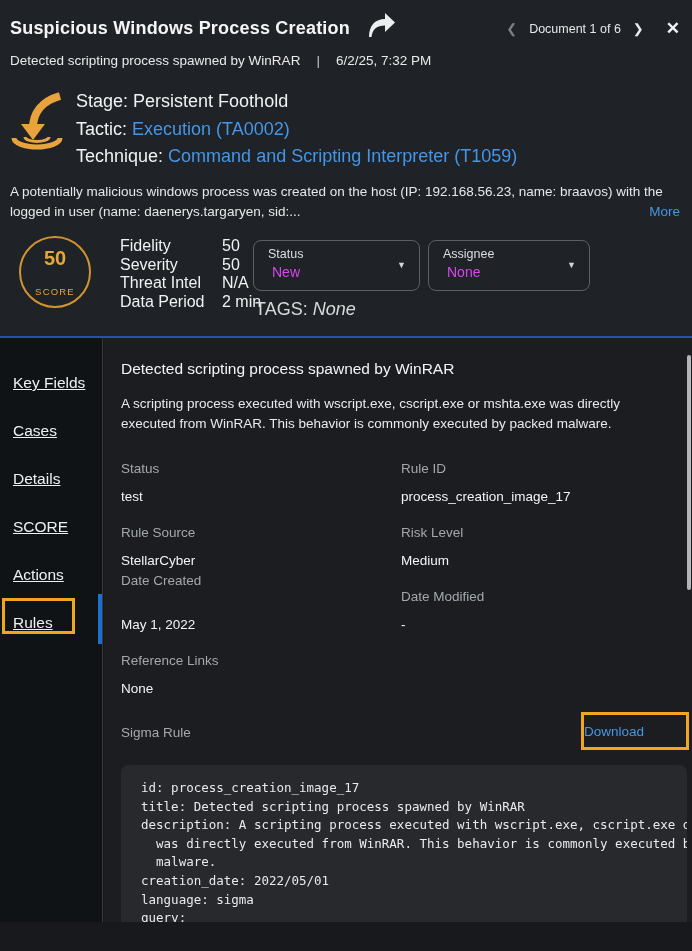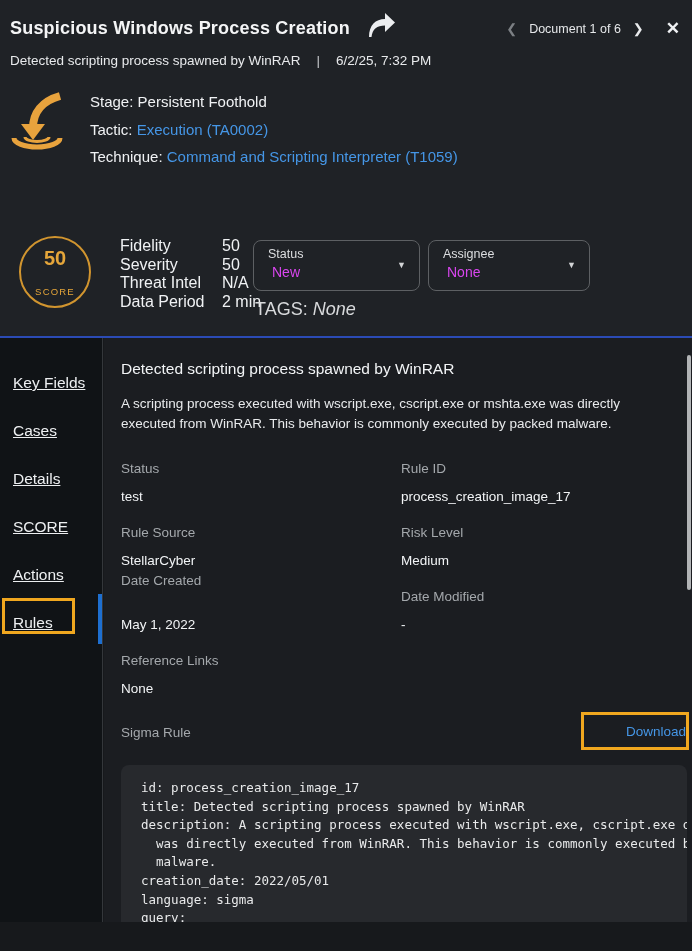--- a/index.html
+++ b/index.html
@@ -18,21 +18,21 @@
   .nav-chevron { font-size:13px; padding:0 6px; cursor:pointer; user-select:none; }
   .nav-chevron.prev { color:#7c8084; }
   .nav-chevron.next { color:#e9ebed; }
   .doc-label { font-size:12.5px; color:#e6e8ea; padding:0 6px; }
   .close-x { font-size:17px; font-weight:700; color:#f0f2f4; margin-left:16px; cursor:pointer; }
   .sub-row { display:flex; align-items:center; padding:10px 10px 0 10px; font-size:13.5px; color:#e8eaec; }
   .sub-sep { margin:0 16px; color:#c6c9cc; }
   
   .killchain { position:absolute; left:8px; top:88px; display:flex; }
   .kc-icon { width:58px; height:64px; margin-top:4px; }
-  .kc-lines { margin-left:24px; font-size:15px; line-height:27.5px; color:#f0f2f4; }
+  .kc-lines { margin-left:10px; font-size:18px; line-height:27.5px; color:#f0f2f4; }
   .kc-link { color:#4596e6; cursor:pointer; text-decoration:none; }
   
   .descr { position:absolute; left:10px; top:182px; width:672px; font-size:13.5px; line-height:19.5px; color:#e6e8ea; }
   .more-link { position:absolute; right:2px; bottom:0; color:#4596e6; cursor:pointer; }
   
   .score-circle {
     position:absolute; left:19px; top:236px; width:72px; height:72px;
     border:2px solid #d1952f; border-radius:50%;
     display:flex; flex-direction:column; align-items:center; justify-content:center;
     color:#e5a63a;
@@ -72,21 +72,21 @@
     background:#1b1d21; overflow:hidden;
   }
   .c-heading { position:absolute; left:17px; top:22px; font-size:15.5px; color:#f2f4f6; }
   .c-summary { position:absolute; left:17px; top:56px; width:556px; font-size:13.5px; line-height:20px; color:#e8eaec; }
   .f-label { position:absolute; font-size:13.5px; color:#a4a8ac; }
   .f-value { position:absolute; font-size:13.5px; color:#f2f4f6; }
   .col-l { left:17px; } .col-r { left:297px; }
   .sigma-label { position:absolute; left:17px; top:387px; font-size:13.5px; color:#a4a8ac; }
   .download-wrap {
     position:absolute; left:477px; top:374px; width:108px; height:38px;
-    border:3px solid #f0a71f; display:flex; align-items:center; justify-content:flex-end;
+    border:3px solid #f0a71f; display:flex; align-items:center; justify-content:flex-start;
   }
   .download-btn { color:#4596e6; font-size:13.5px; cursor:pointer; background:none; border:none; font-family:inherit; }
   .code-block {
     position:absolute; left:17px; top:427px; width:566px; height:170px;
     background:#27292d; border-radius:8px 8px 0 0; padding:14px 0 0 20px; overflow:hidden;
   }
   .code-block pre {
     font-family:"DejaVu Sans Mono", monospace; font-size:12.5px; line-height:18.6px;
     color:#e9eaeb; white-space:pre; overflow:hidden;
   }
@@ -128,20 +128,24 @@
           <path d="M17 45 a12 4.5 0 0 0 24 0" stroke="#e8a33d" stroke-width="3" fill="none"></path>
         </svg>
       </span>
       <div class="kc-lines">
         <div><span>Stage:</span> <span>Persistent Foothold</span></div>
         <div><span>Tactic:</span> <a class="kc-link">Execution (TA0002)</a></div>
         <div><span>Technique:</span> <a class="kc-link">Command and Scripting Interpreter (T1059)</a></div>
       </div>
     </div>
 
+    <div class="descr">
+      <span>A potentially malicious windows process was created on the host (IP: 192.168.56.23, name: braavos) with the logged in user (name: daenerys.targaryen, sid:...</span>
+      <span class="more-link">More</span>
+    </div>
 
     <div class="score-circle">
       <span class="score-num">50</span>
       <span class="score-cap">SCORE</span>
     </div>
 
     <div class="metrics">
       <div class="mrow">
         <span class="mlabel">Fidelity</span>
         <span>50</span>

